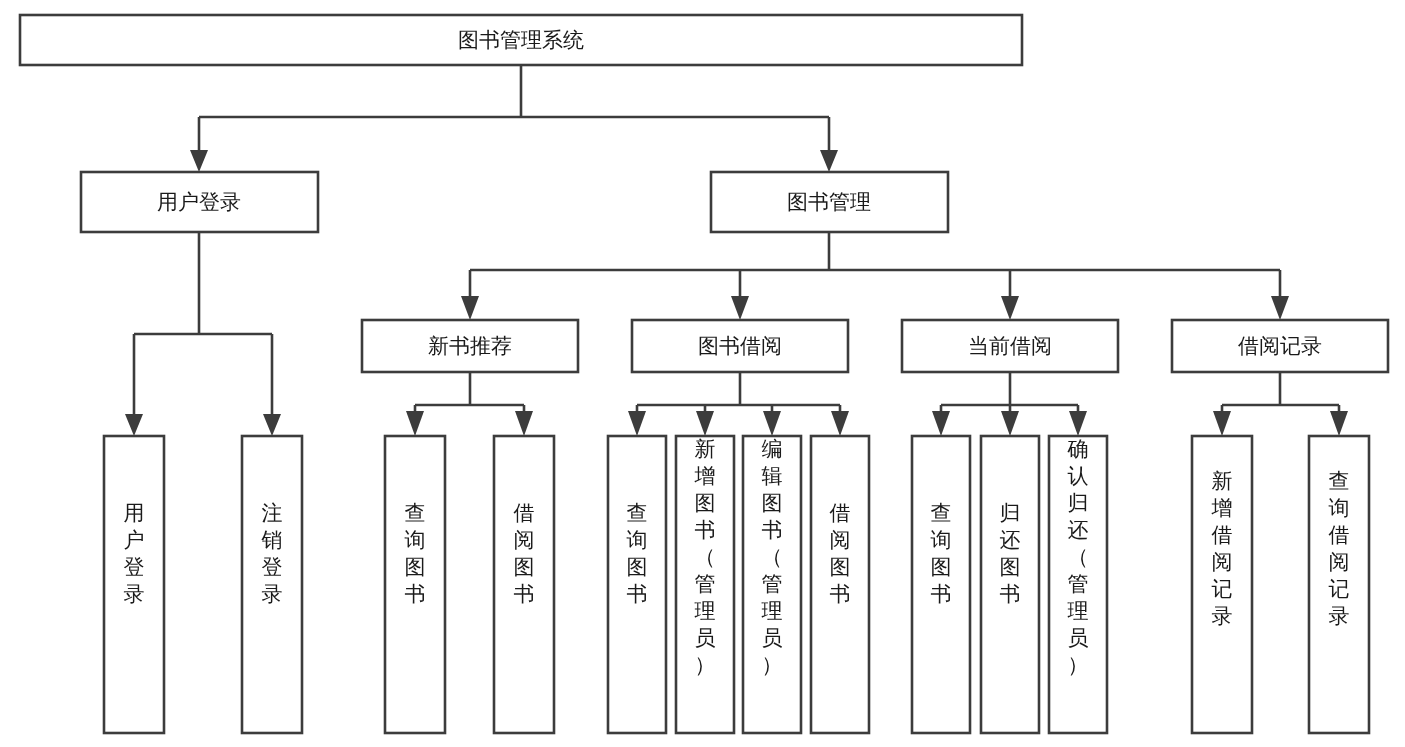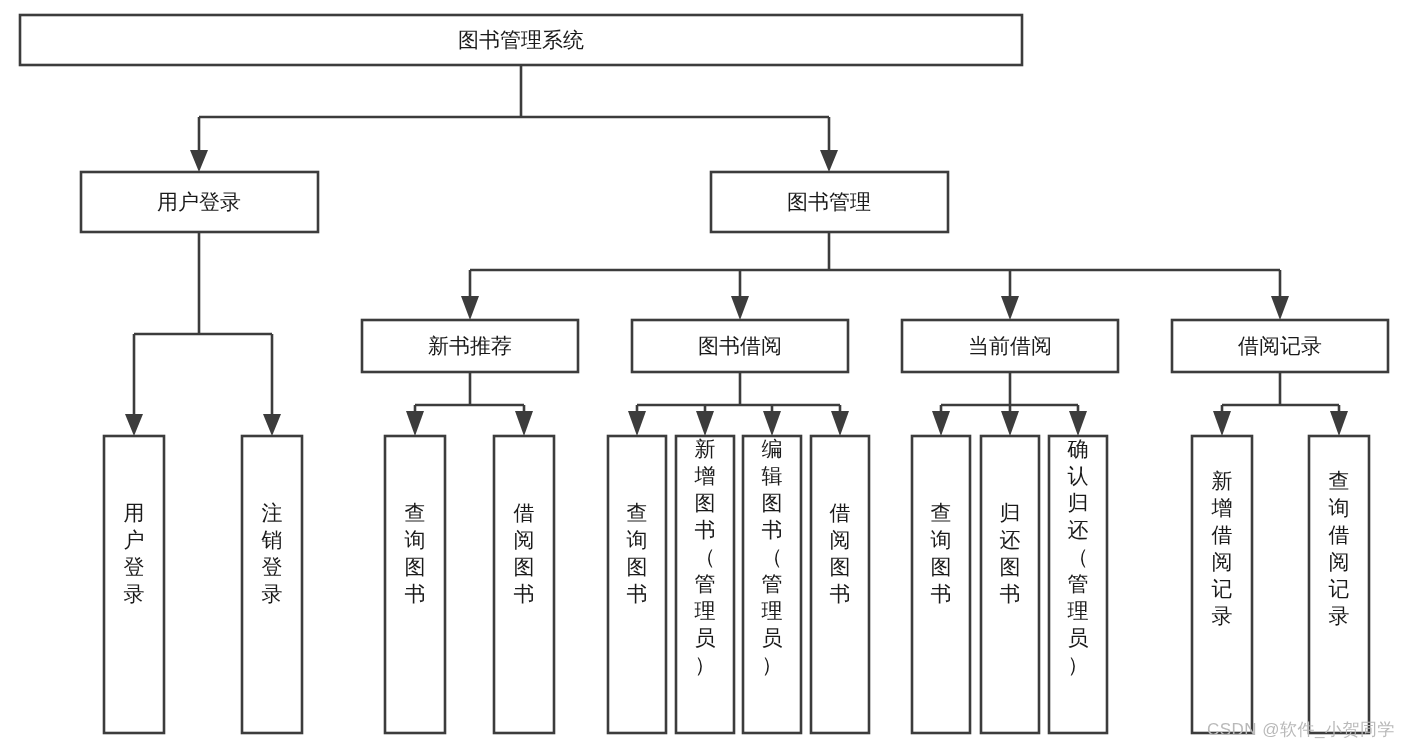--- a/index.html
+++ b/index.html
@@ -235,14 +235,13 @@
       <rect class="node-box" x="1192" y="436" width="60" height="297"></rect>
       <text class="node-label-v" x="1222" y="488"><tspan x="1222" y="488">新</tspan><tspan x="1222" y="515">增</tspan><tspan x="1222" y="542">借</tspan><tspan x="1222" y="569">阅</tspan><tspan x="1222" y="596">记</tspan><tspan x="1222" y="623">录</tspan></text>
     </g>
     <g>
       <rect class="node-box" x="1309" y="436" width="60" height="297"></rect>
       <text class="node-label-v" x="1339" y="488"><tspan x="1339" y="488">查</tspan><tspan x="1339" y="515">询</tspan><tspan x="1339" y="542">借</tspan><tspan x="1339" y="569">阅</tspan><tspan x="1339" y="596">记</tspan><tspan x="1339" y="623">录</tspan></text>
     </g>
 
   </svg>
 
-  <div class="watermark-text">CSDN @软件_小贺同学</div>
 </div>
 
 </body></html>

